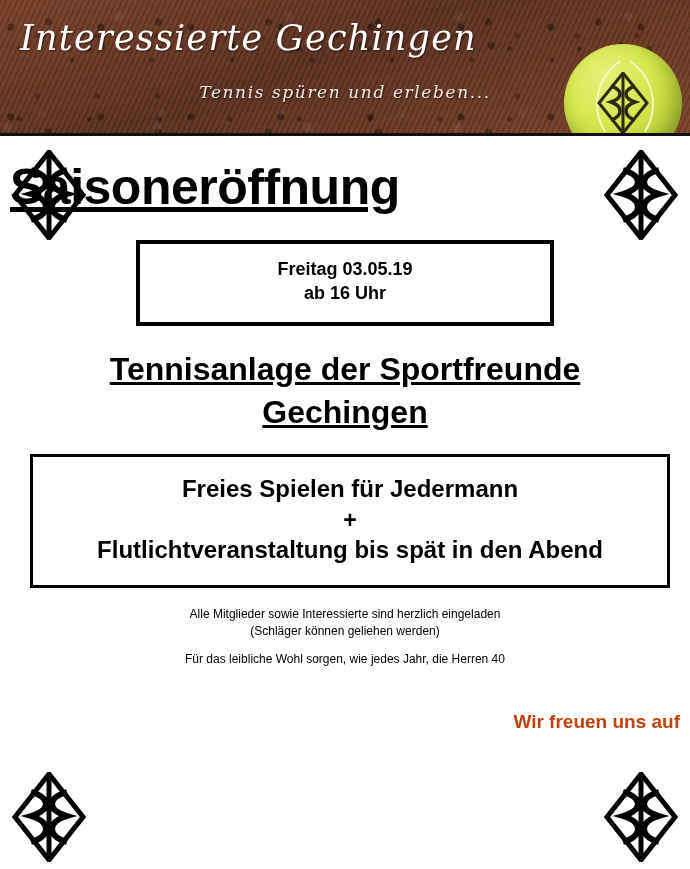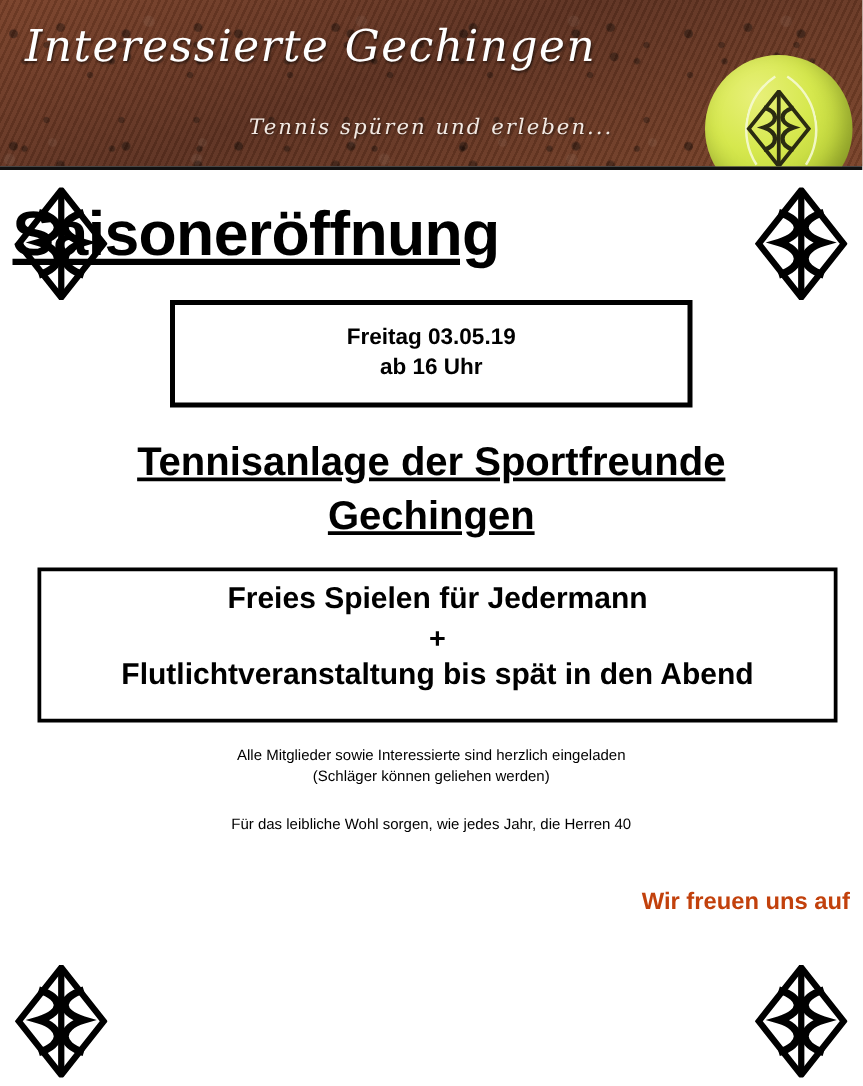--- a/index.html
+++ b/index.html
@@ -60,21 +60,21 @@
     font-style: italic;
     color: #ffffff;
     letter-spacing: 1.2px;
     text-shadow: 1px 1px 2px rgba(0,0,0,0.55);
     z-index: 3;
   }
   .header-slogan {
     position: absolute;
     left: 0;
     right: 0;
-    top: 92px;
+    top: 82px;
     text-align: center;
     font-family: "DejaVu Serif", serif;
     font-size: 17px;
     font-style: italic;
     color: #f2e9e2;
     letter-spacing: 1.6px;
     text-shadow: 1px 1px 2px rgba(0,0,0,0.5);
     z-index: 3;
   }
   .tennis-ball {
@@ -178,21 +178,21 @@
     color: #000;
     text-decoration: underline;
     margin: 22px auto 0 auto;
     width: 560px;
     line-height: 1.35;
   }
 
   .offer-box {
     margin: 20px 10px 0 20px;
     border: 3px solid #000;
-    padding: 6px 8px 18px 8px;
+    padding: 16px 8px 18px 8px;
     text-align: center;
   }
   .offer-line {
     font-size: 24px;
     font-weight: bold;
     color: #000;
     line-height: 1.36;
   }
   .offer-plus {
     font-size: 23px;
@@ -203,21 +203,21 @@
   .note {
     text-align: center;
     font-size: 12px;
     font-weight: normal;
     color: #000;
     margin: 18px auto 0 auto;
     width: 650px;
     line-height: 1.4;
   }
   .note.second {
-    margin-top: 22px;
+    margin-top: 12px;
   }
 
   .closing {
     text-align: right;
     font-size: 19px;
     font-weight: bold;
     color: #c2410c;
     margin-top: 40px;
     line-height: 1.45;
   }

